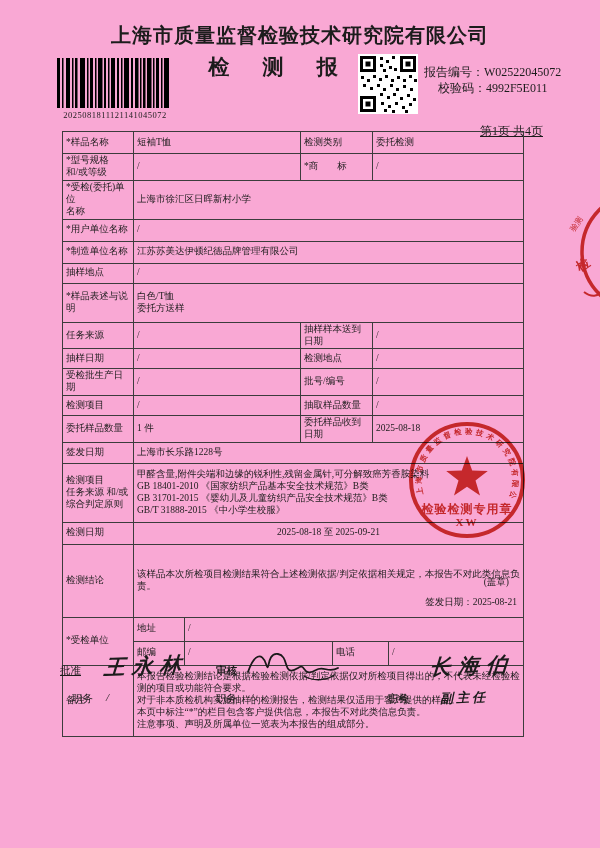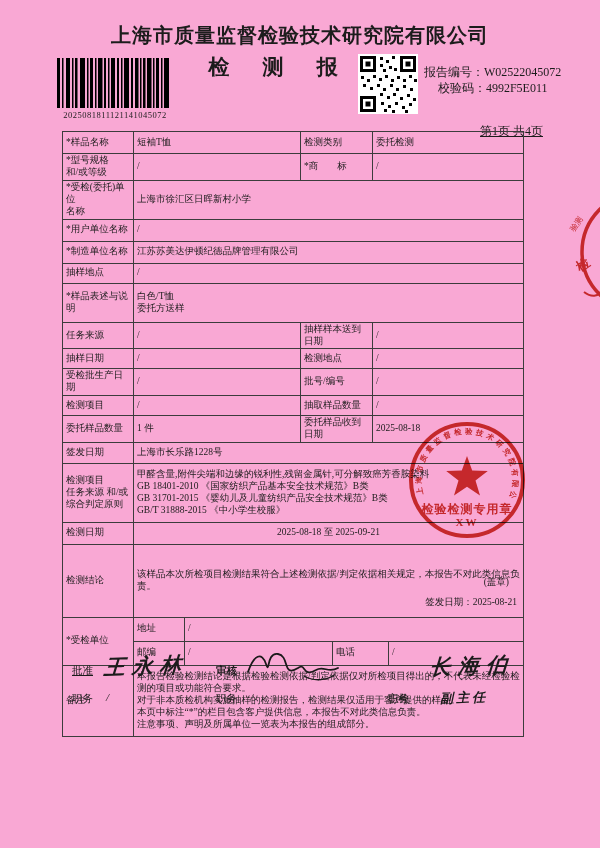--- a/index.html
+++ b/index.html
@@ -254,21 +254,21 @@
     <tr class="h68">
       <td class="lab">备注</td>
       <td colspan="6" class="pre topleft">本报告检验检测结论是根据检验检测依据/判定依据仅对所检项目得出的，不代表未经检验检测的项目或功能符合要求。
 对于非本质检机构实施抽样的检测报告，检测结果仅适用于客户提供的样品。
 本页中标注“*”的栏目包含客户提供信息，本报告不对此类信息负责。
 注意事项、声明及所属单位一览表为本报告的组成部分。</td>
     </tr>
   </tbody>
     </table>
 
-  <span class="abs sig-label" style="top:664px;left:72px;text-decoration:underline;">批准</span>
+  <span class="abs sig-label" style="top:664px;left:60px;text-decoration:underline;">批准</span>
   <span class="abs" style="top:652px;left:104px;"><span class="sig-name">王永林</span></span>
   <span class="abs sig-label" style="top:664px;left:216px;font-weight:bold;">审核</span>
   <svg class="abs" style="top:648px;left:244px;" width="100" height="36">
     <path d="M4 24 C10 6 18 4 22 16 C26 28 22 4 34 6 C46 8 38 30 54 20 C62 14 58 30 72 22 C80 17 84 26 94 20" fill="none" stroke="#1a1a1a" stroke-width="1.8" stroke-linecap="round"></path>
     <path d="M60 28 C70 34 84 32 90 27" fill="none" stroke="#1a1a1a" stroke-width="1.4" stroke-linecap="round"></path>
   </svg>
   <span class="abs sig-label" style="top:664px;left:388px;margin-top:28px;">主检</span>
   <span class="abs" style="top:652px;left:430px;"><span class="sig-name">长海伯</span></span>
 
   <span class="abs sig-label" style="top:692px;left:72px;">职务</span>

